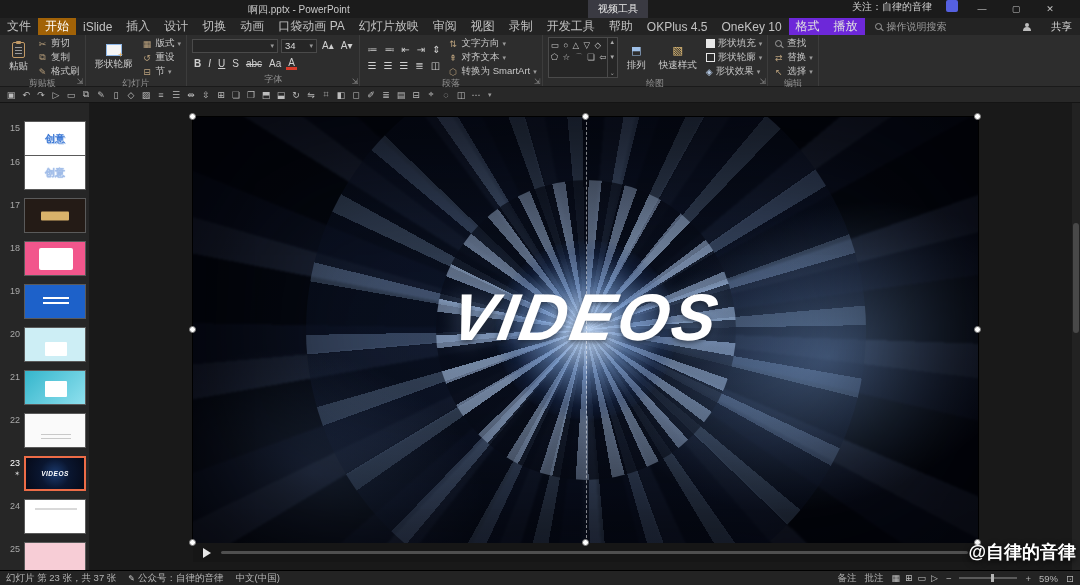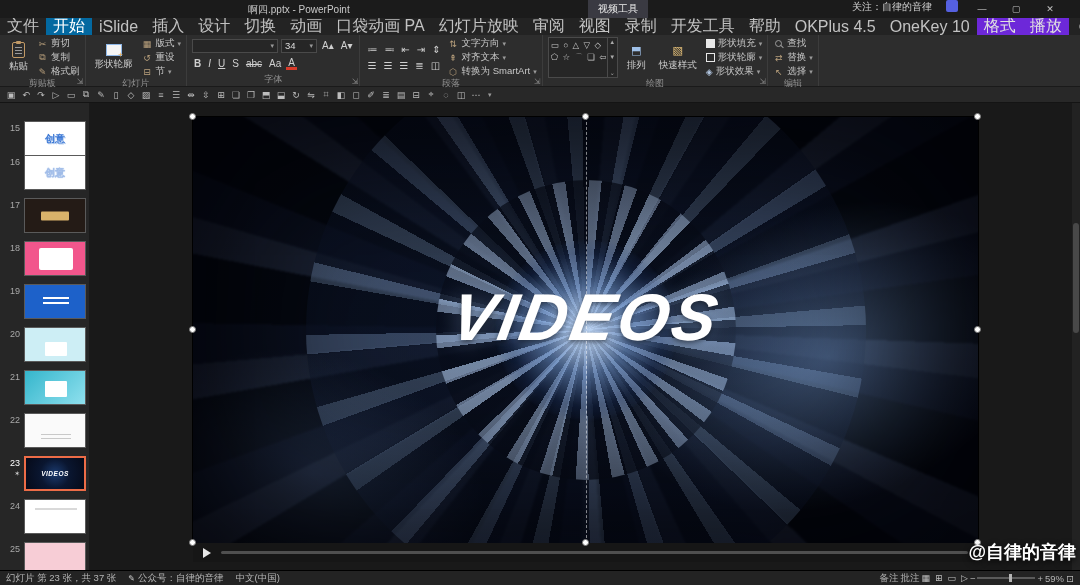--- a/index.html
+++ b/index.html
@@ -12,22 +12,22 @@
 .tb-title{position:absolute;left:248px;top:3px;color:#c9c9c9;white-space:nowrap}
 .ctx-head{position:absolute;left:588px;top:0;height:18px;padding:4px 10px;background:#3a3a42;color:#ececec;display:flex;align-items:center}
 .tb-right{position:absolute;right:20px;top:0;height:18px;display:flex;align-items:flex-start;gap:14px}
 .follow{color:#cfcfcf;white-space:nowrap}
 .badge{width:12px;height:12px;border-radius:2px;background:#5560e0;display:inline-block}
 .winbtn{width:20px;height:18px;display:flex;align-items:center;justify-content:center;color:#c0c0c0;font-size:9px}
 
 
 .tabrow{height:17px;background:#232323;display:flex;align-items:stretch}
 .tabs{display:flex}
-.rtab{padding:0 7px;font-size:16px;display:flex;align-items:center;color:#c2c2c2;white-space:nowrap;cursor:default}
-.rtab.active{background:#0369a1;color:#fff}
+.rtab{padding:0 7px;font-size:12px;display:flex;align-items:center;color:#c2c2c2;white-space:nowrap;cursor:default}
+.rtab.active{background:#a16207;color:#fff}
 .rtab.ctx{background:#6d28d9;color:#e0e0e0}
 .search{display:flex;align-items:center;gap:5px;margin-left:10px;color:#9a9a9a;font-size:10px;white-space:nowrap}
 .mag{width:7px;height:7px;border:1px solid #9a9a9a;border-radius:50%;position:relative;display:inline-block}
 .mag::after{content:"";position:absolute;width:4px;height:1px;background:#9a9a9a;transform:rotate(45deg);right:-3px;bottom:-1px}
 .share{margin-left:auto;margin-right:8px;display:flex;align-items:center;gap:20px;font-size:10.5px;color:#d8d8d8}
 .person{width:8px;height:8px;position:relative;display:inline-block}
 .person::before{content:"";position:absolute;left:2px;top:0;width:4px;height:4px;border-radius:50%;background:#bdbdbd}
 .person::after{content:"";position:absolute;left:0;bottom:0;width:8px;height:4px;border-radius:4px 4px 0 0;background:#bdbdbd}
 
 
@@ -115,21 +115,21 @@
 .videobar{position:absolute;left:103px;top:440px;width:785px;height:19px;background:#161616;display:flex;align-items:center;padding:0 10px;gap:10px;z-index:5}
 .play{width:0;height:0;border-left:8px solid #e8e8e8;border-top:5px solid transparent;border-bottom:5px solid transparent}
 .track{flex:1;height:3px;background:#4f4f4f;border-radius:2px}
 .vscroll{position:absolute;right:0;top:0;width:8px;bottom:0;background:#222}
 .vthumb{position:absolute;right:1px;top:120px;width:6px;height:110px;background:#484848;border-radius:3px}
 
 
 .status{height:15px;background:#232323;display:flex;align-items:center;font-size:9.5px;color:#b5b5b5;padding:0 6px;gap:12px;border-top:1px solid #000;white-space:nowrap}
 .st-item{display:flex;align-items:center;gap:3px}
 .pen{font-size:8px;color:#c9c9c9}
-.st-right{margin-left:auto;display:flex;align-items:center;gap:2px}
+.st-right{margin-left:auto;display:flex;align-items:center;gap:8px}
 .viewics{display:flex;gap:5px;font-size:9px;color:#c0c0c0}
 .slider{width:58px;height:2px;background:#5a5a5a;position:relative;display:inline-block}
 .sthumb{position:absolute;left:55%;top:-3px;width:3px;height:8px;background:#b5b5b5}
 
 
 .watermark{position:absolute;right:4px;top:540px;z-index:40;display:flex;align-items:baseline;gap:6px;color:#fff;font-weight:800;text-shadow:0 2px 6px rgba(0,0,0,.9);white-space:nowrap}
 .wm-a{font-size:30px;letter-spacing:2px}
 .wm-b{font-size:18px}
 </style>
 </head>

